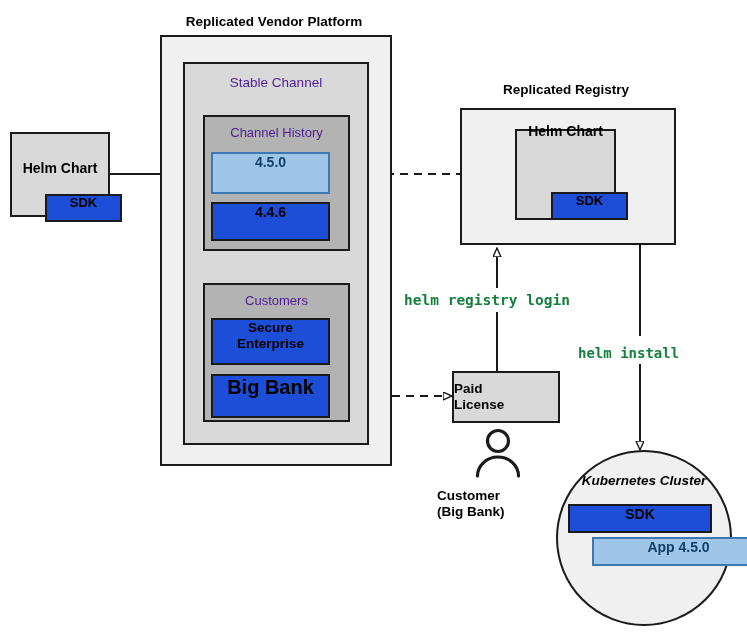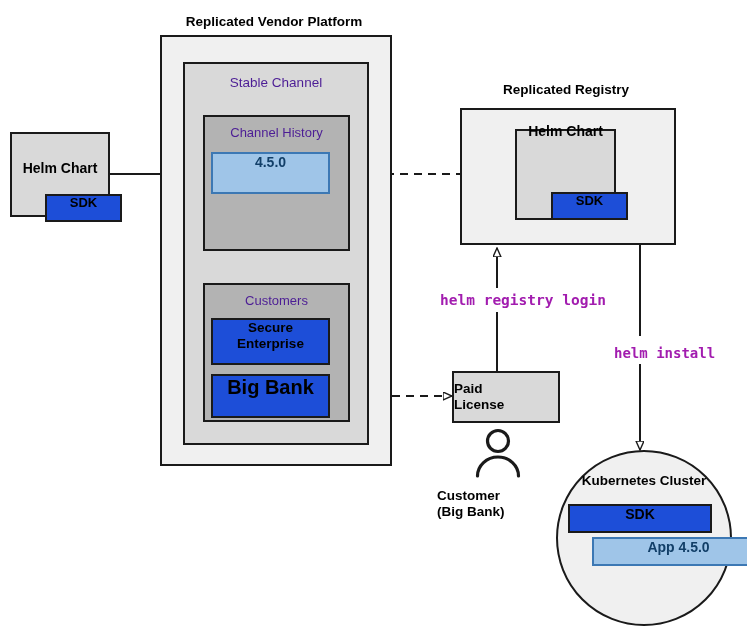--- a/index.html
+++ b/index.html
@@ -51,25 +51,24 @@
   
   .fill-lightest { background: #f0f0f0; }
   .fill-light    { background: #d9d9d9; }
   .fill-medium   { background: #b3b3b3; }
   .fill-white    { background: #1d4ed8; }
   .fill-blue     { background: #9fc5e8; border-color: #3c78b4; color: #123f68; }
 
   .mono {
     font-family: "DejaVu Sans Mono", monospace;
     font-weight: bold;
-    color: #a21caf;
+    color: #15803d;
     position: absolute;
     white-space: nowrap;
     letter-spacing: 0px;
-    margin-left: 36px;
   }
 
   svg.edges {
     position: absolute;
     left: 0; top: 0;
     width: 747px;
     height: 634px;
     overflow: visible;
     pointer-events: none;
   }
@@ -139,20 +138,23 @@
   </div>
 
   <div class="box fill-medium" style="position:absolute; left:203px; top:115px; width:143px; height:132px;">
     <div class="group-title" style="top:8px; font-size:13px;">Channel History</div>
   </div>
 
   <div class="node box fill-blue" style="left:211px; top:152px; width:119px; height:42px; font-size:14px;">
     <span>4.5.0</span>
   </div>
 
+  <div class="node box fill-white" style="left:211px; top:202px; width:119px; height:39px; font-size:14px;">
+    <span>4.4.6</span>
+  </div>
 
   <div class="box fill-medium" style="position:absolute; left:203px; top:283px; width:143px; height:135px;">
     <div class="group-title" style="top:8px; font-size:13px;">Customers</div>
   </div>
 
   <div class="node box fill-white" style="left:211px; top:318px; width:119px; height:47px; font-size:13.5px;">
     <span style="max-width:96px;">Secure Enterprise</span>
   </div>
 
   <div class="node box fill-white" style="left:211px; top:374px; width:119px; height:44px; font-size:20px;">
@@ -182,21 +184,21 @@
   <svg class="actor-svg" style="left:472px; top:428px; width:52px; height:52px;" viewBox="0 0 52 52">
     <circle cx="26" cy="13" r="10.5" fill="#ffffff" stroke="#1a1a1a" stroke-width="3.2"></circle>
     <path d="M5.5,48 a20.5,19 0 0 1 41,0" fill="#ffffff" stroke="#1a1a1a" stroke-width="3.2" stroke-linecap="round"></path>
   </svg>
   <div class="node" style="left:437px; top:484px; width:122px; height:40px; font-size:13.5px; flex-direction:column;">
     <span>Customer</span>
     <span>(Big Bank)</span>
   </div>
 
   <div class="cluster-circle" style="left:556px; top:450px; width:176px; height:176px;"></div>
-  <div class="node" style="left:556px; top:473px; width:176px; height:20px; font-size:13.5px;">Kubernetes Cluster</div>
+  <div class="node" style="left:556px; top:473px; width:176px; height:20px; font-size:13.5px;font-style:italic;">Kubernetes Cluster</div>
 
   <div class="node box fill-white" style="left:568px; top:504px; width:144px; height:29px; font-size:14px;">
     <span>SDK</span>
   </div>
 
   <div class="node box fill-blue" style="left:592px; top:537px; width:173px; height:29px; font-size:14px;">
     <span>App 4.5.0</span>
   </div>
 
 </div>

